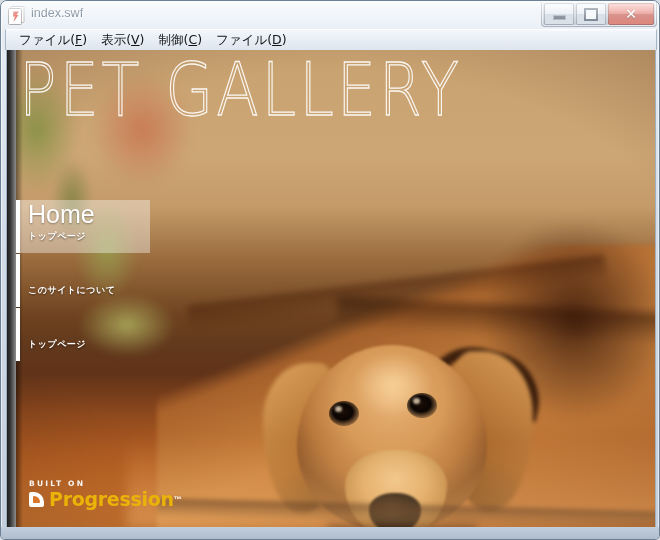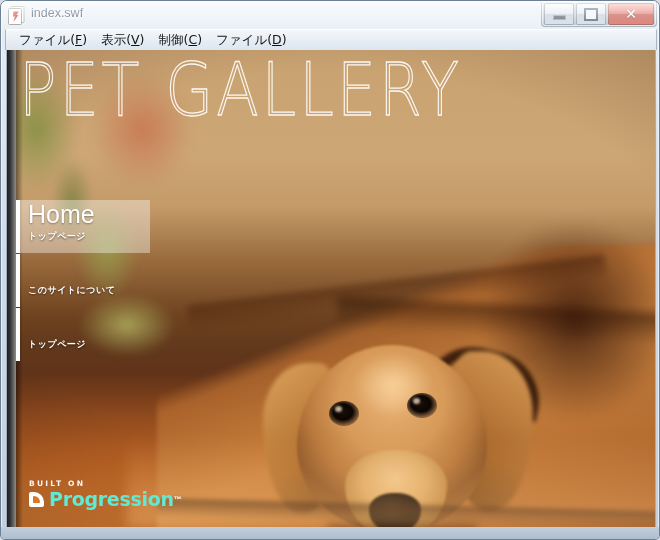--- a/index.html
+++ b/index.html
@@ -437,21 +437,21 @@
     content: "";
     position: absolute;
     left: 4px; top: 4px;
     width: 7px; height: 7px;
     background: #d9782c;
     border-radius: 1px 6px 1px 1px;
   }
   .prog-word {
     font-size: 19px;
     font-weight: bold;
-    color: #5eead4;
+    color: #eab308;
     letter-spacing: -0.3px;
     line-height: 1;
     font-family: "DejaVu Sans", "Liberation Sans", sans-serif;
   }
   .prog-tm {
     font-size: 8px;
     color: #ffffff;
     vertical-align: super;
     font-weight: bold;
   }

